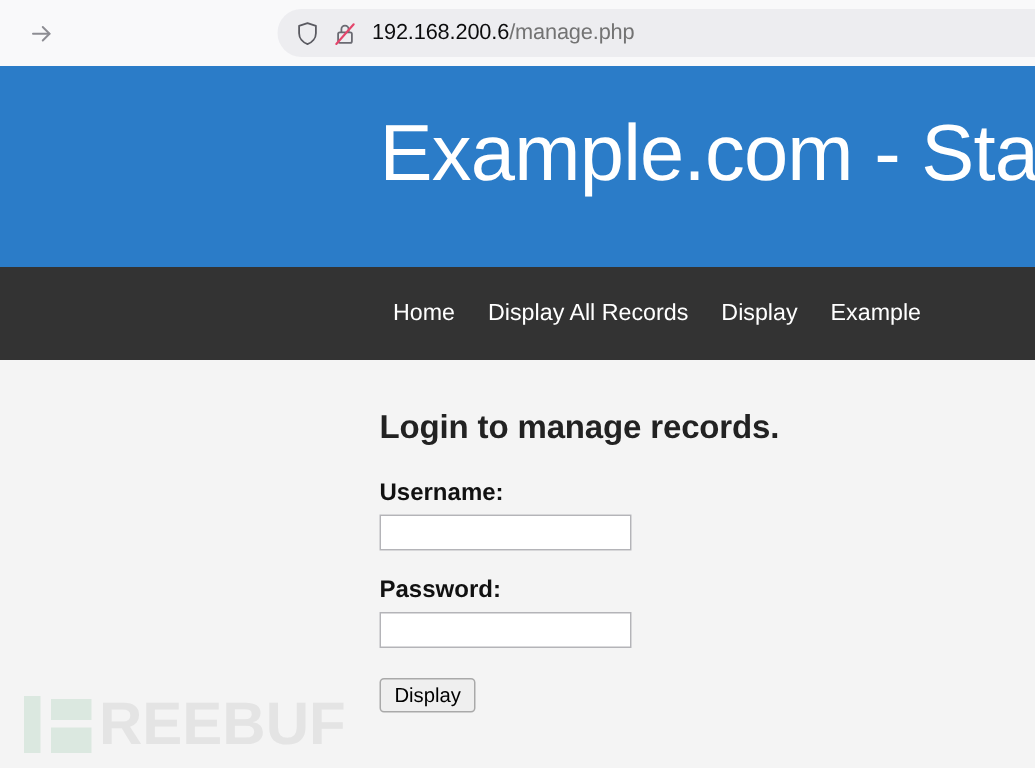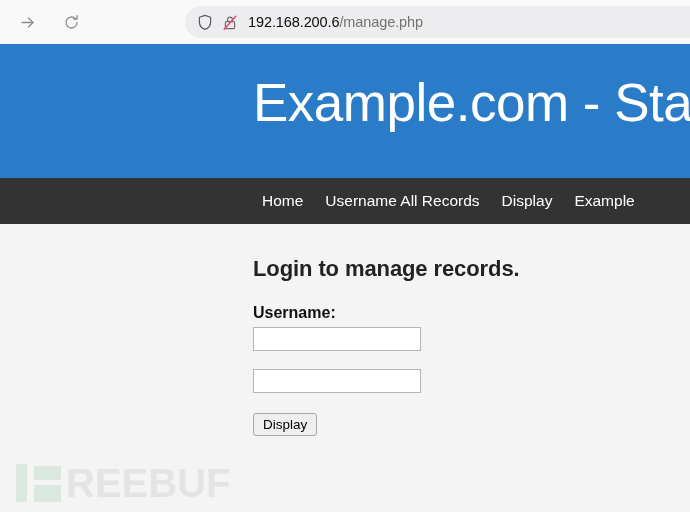--- a/index.html
+++ b/index.html
@@ -24,20 +24,21 @@
   
   .browser-toolbar {
     position: absolute;
     top: 0; left: 0;
     width: 690px;
     height: 44px;
     background: #f9f9fa;
     box-sizing: border-box;
     display: flex;
     align-items: center;
+    justify-content: space-between;
   }
   .nav-btn {
     width: 30px;
     height: 30px;
     margin-left: 10px;
     display: flex;
     align-items: center;
     justify-content: center;
     border-radius: 4px;
     color: #8d8d93;
@@ -90,21 +91,21 @@
     top: 30px;
     font-size: 53px;
     color: #ffffff;
     font-weight: normal;
     white-space: nowrap;
     line-height: 1.1;
     letter-spacing: -0.5px;
   }
 
   .navbar {
-    height: 46px;
+    height: 62px;
     background: #333333;
     display: flex;
     align-items: center;
     padding-left: 262px;
     box-sizing: border-box;
   }
   .nav-link {
     color: #ffffff;
     font-size: 15.5px;
     text-decoration: none;
@@ -230,32 +231,33 @@
   </div>
 
   <div class="page">
 
     <div class="banner">
       <div class="banner-title">Example.com - Staff</div>
     </div>
 
     <div class="navbar">
       <a class="nav-link" href="#">Home</a>
-      <a class="nav-link" href="#">Username All Records</a>
+      <a class="nav-link" href="#">Display All Records</a>
       <a class="nav-link" href="#">Display</a>
       <a class="nav-link" href="#">Example</a>
     </div>
 
     <div class="content">
       <h2 class="form-heading">Login to manage records.</h2>
 
       <form>
         <div class="field-label">Username:</div>
         <input class="text-input" type="text" value="" style="">
 
+        <div class="field-label">Password:</div>
         <input class="text-input" type="password" value="" style="">
 
         <button class="submit-btn" type="submit">Display</button>
       </form>
     </div>
 
     <div class="watermark">
       <div class="wm-mark">
         <div class="wm-bar"></div>
         <div class="wm-box-top"></div>

